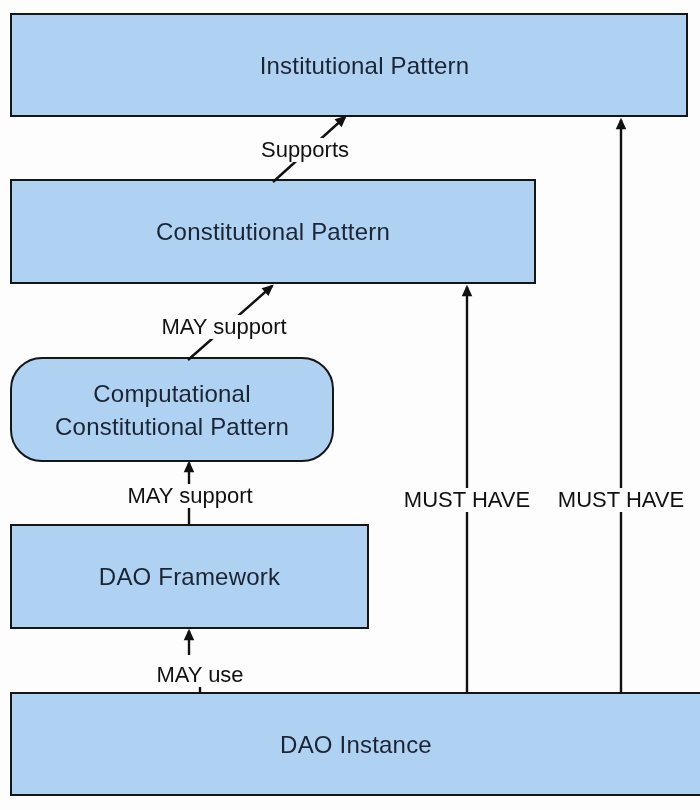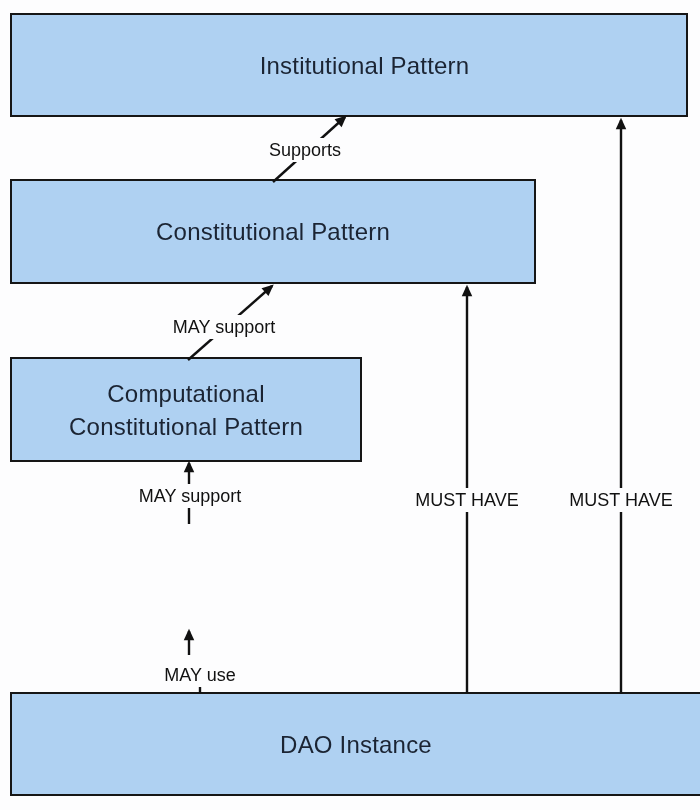--- a/index.html
+++ b/index.html
@@ -39,29 +39,29 @@
   }
   .box .lbl {
     font-size: 24px;
     line-height: 33px;
     color: var(--box-text);
     white-space: pre-line;
     letter-spacing: 0.2px;
   }
   .box-institutional   { left: 10px;  top: 13px;  width: 678px; height: 104px; padding-left: 31px; }
   .box-constitutional  { left: 10px;  top: 179px; width: 526px; height: 105px; }
-  .box-computational   { left: 10px;  top: 357px; width: 352px; height: 105px; }
+  .box-computational   { left: 10px;  top: 357px; width: 324px; height: 105px; border-radius: 32px; }
   .box-framework       { left: 10px;  top: 524px; width: 359px; height: 105px; }
   .box-instance        { left: 10px;  top: 692px; width: 692px; height: 104px; }
   .edge-label {
     position: absolute;
     transform: translate(-50%, -50%);
     background: var(--background);
     color: var(--edge-color);
-    font-size: 18px;
+    font-size: 22px;
     line-height: 20px;
     padding: 2px 5px;
     white-space: nowrap;
     z-index: 4;
   }
   .lab-supports      { left: 305px; top: 150px; }
   .lab-may-support-1 { left: 224px; top: 327px; }
   .lab-may-support-2 { left: 190px; top: 496px; }
   .lab-may-use       { left: 200px; top: 659px; margin-top: 16px; }
   .lab-must-have-1   { left: 467px; top: 500px; }
@@ -93,20 +93,23 @@
 
   <div class="box box-constitutional">
     <span class="lbl">Constitutional Pattern</span>
   </div>
 
   <div class="box box-computational">
     <span class="lbl">Computational
 Constitutional Pattern</span>
   </div>
 
+  <div class="box box-framework">
+    <span class="lbl">DAO Framework</span>
+  </div>
 
   <div class="box box-instance">
     <span class="lbl">DAO Instance</span>
   </div>
 
   <div class="edge-label lab-supports">Supports</div>
   <div class="edge-label lab-may-support-1">MAY support</div>
   <div class="edge-label lab-may-support-2">MAY support</div>
   <div class="edge-label lab-may-use">MAY use</div>
   <div class="edge-label lab-must-have-1">MUST HAVE</div>

